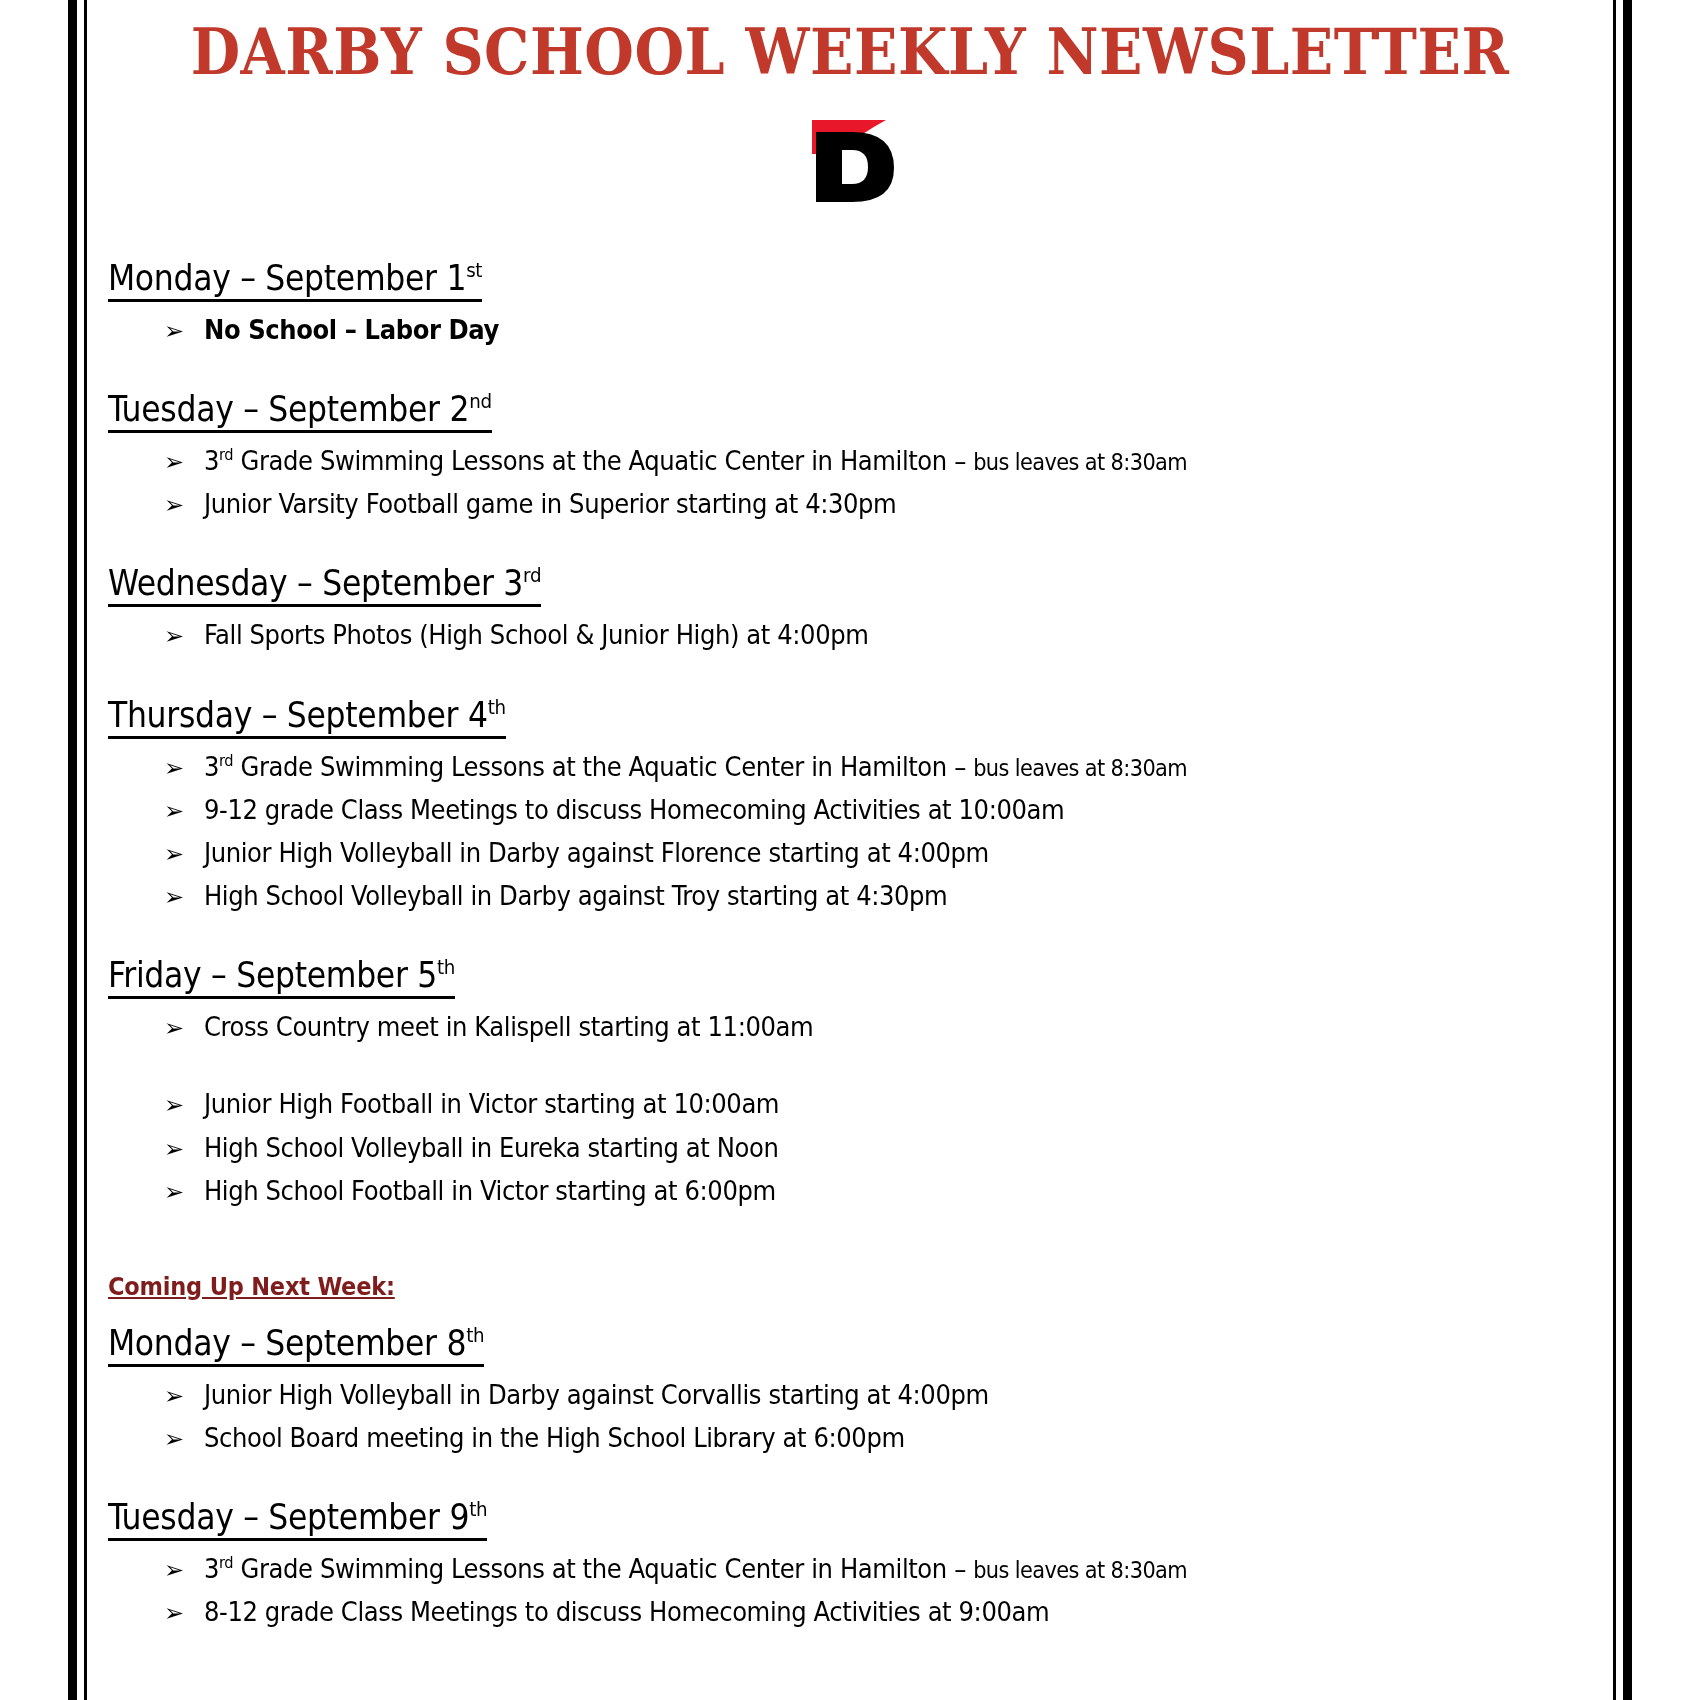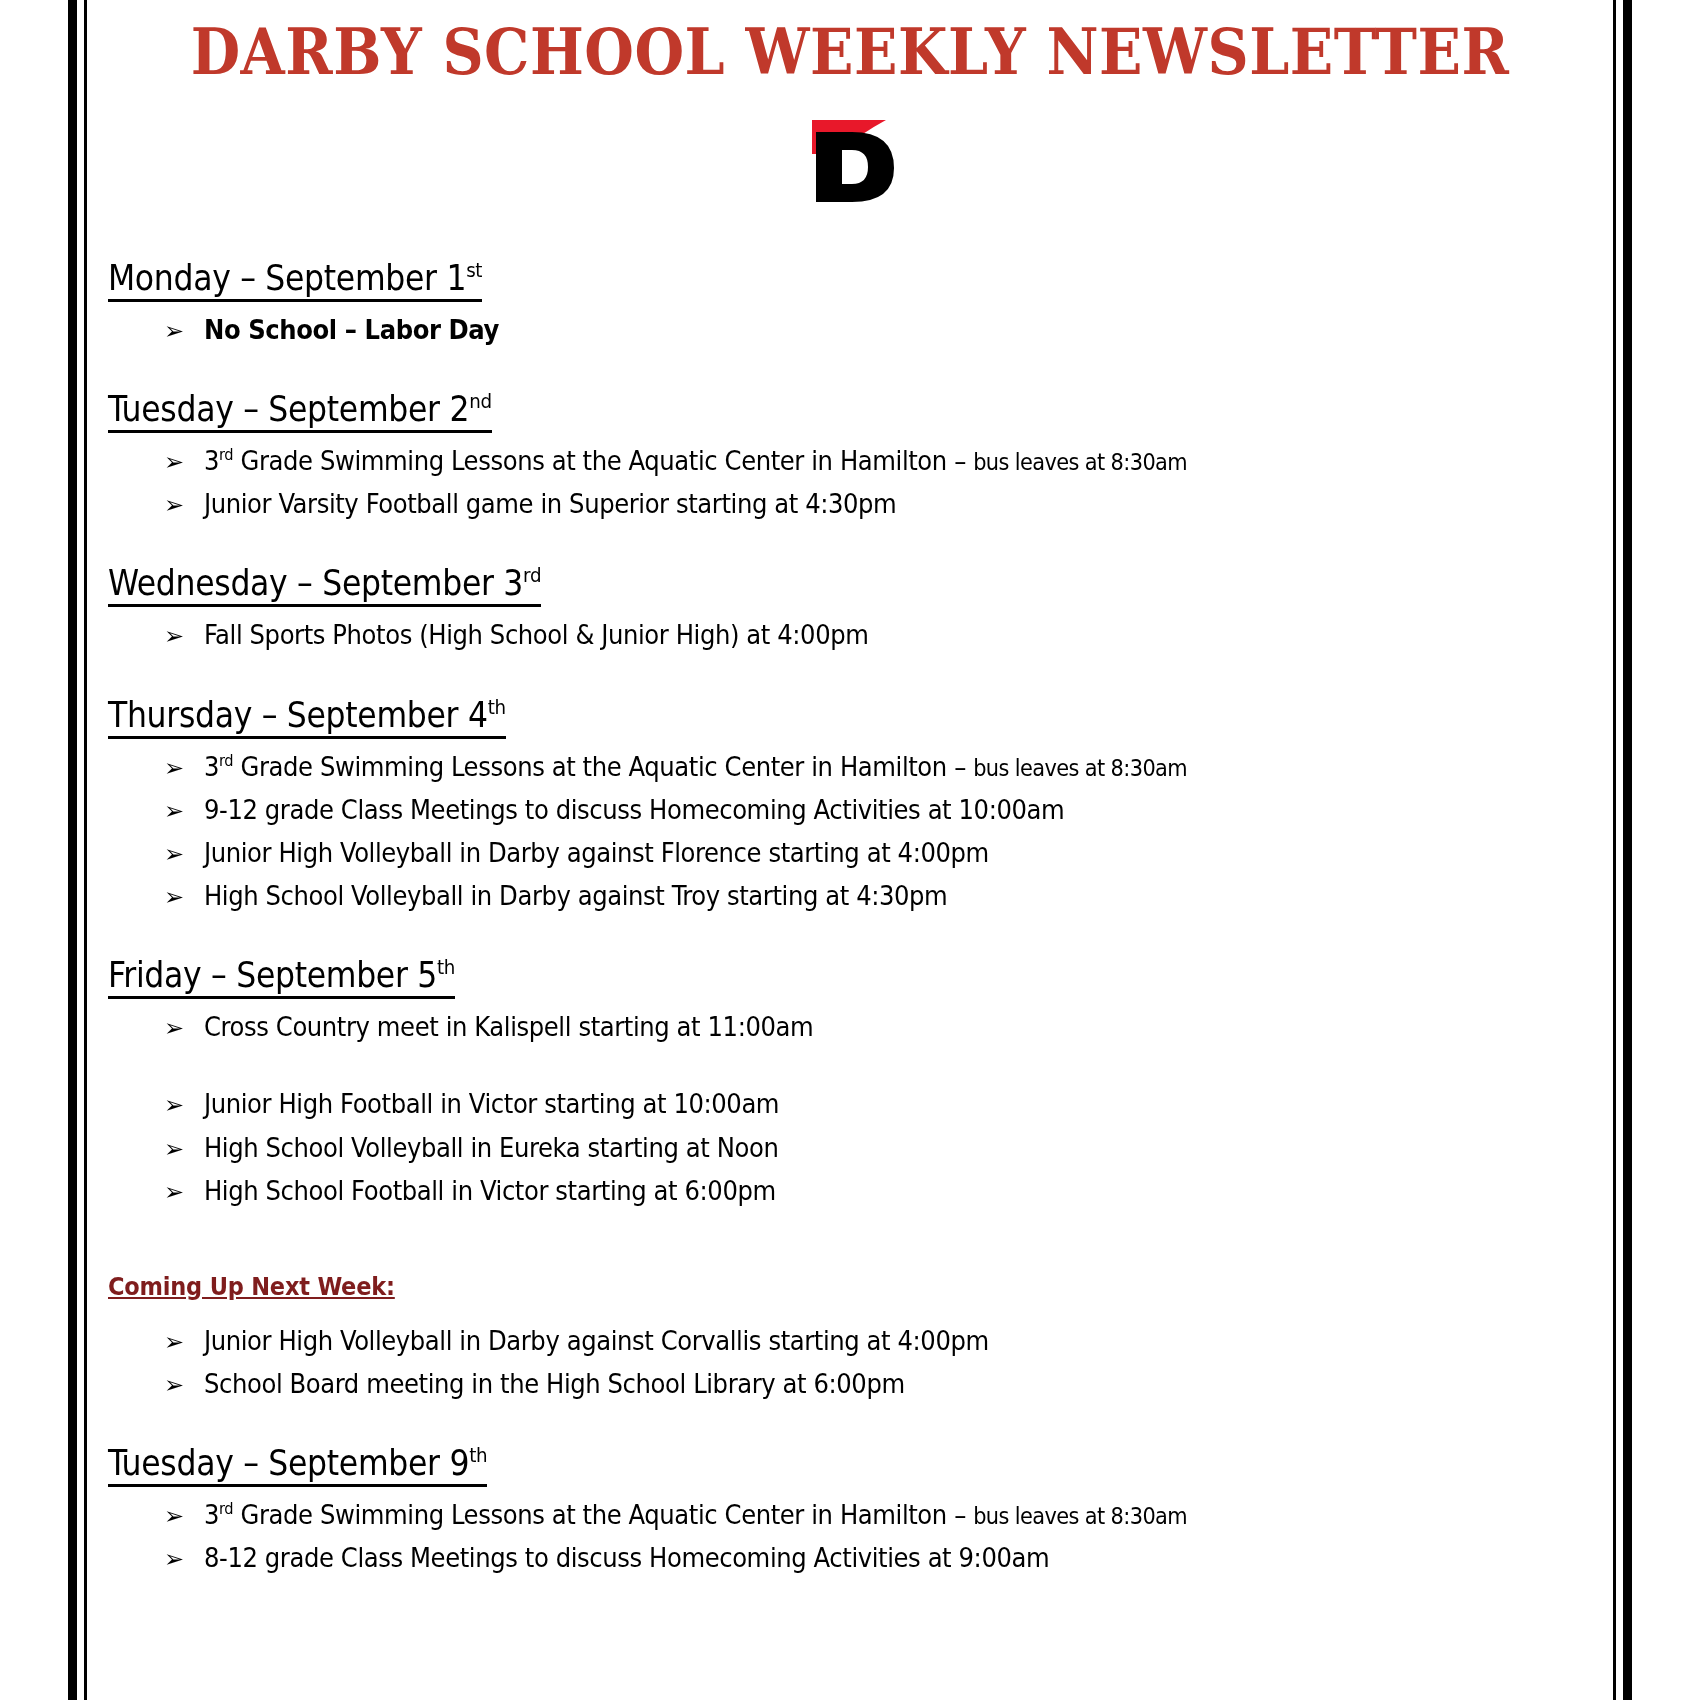--- a/index.html
+++ b/index.html
@@ -278,20 +278,21 @@
               </li>
             </ul>
             <div class="group-gap"></div>
           </div>
         </div>
 
       <div class="section-heading">Coming Up Next Week:</div>
 
       <div id="next-week">
           <div class="day-group">
+            <div class="day-heading-row"><div class="day-heading">Monday – September 8<sup>th</sup></div></div>
             <ul class="bullets">
               <li>
                 <span class="arrow-bullet">➢</span>
                 <span class="bullet-text">Junior High Volleyball in Darby against Corvallis starting at 4:00pm</span>
               </li>
               <li>
                 <span class="arrow-bullet">➢</span>
                 <span class="bullet-text">School Board meeting in the High School Library at 6:00pm</span>
               </li>
             </ul>

